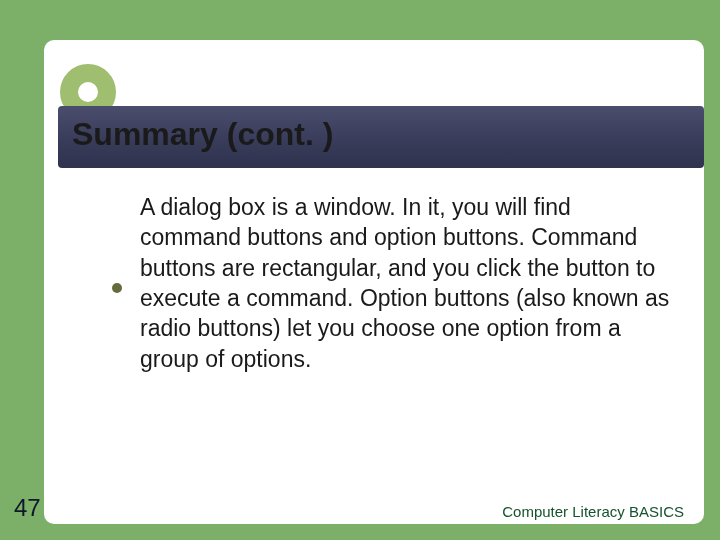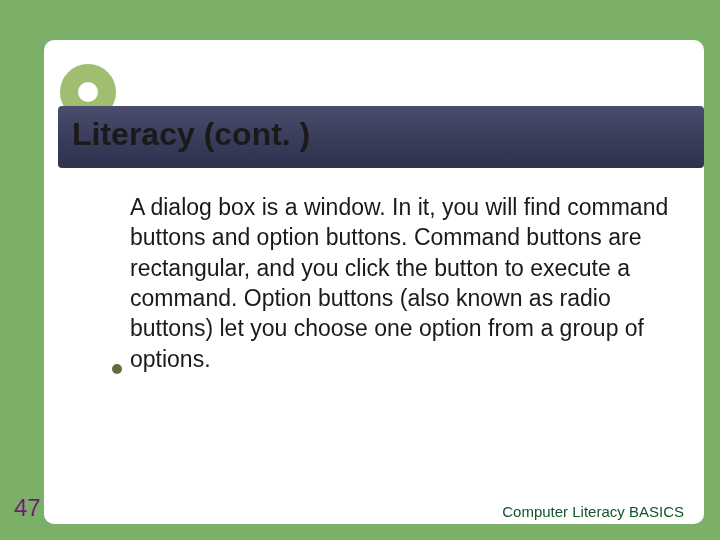--- a/index.html
+++ b/index.html
@@ -52,64 +52,64 @@
       font-family: Arial, Helvetica, sans-serif;
     }
     .body-area {
       position: absolute;
       left: 112px;
       top: 192px;
       width: 560px;
     }
     .bullet-row {
       display: flex;
-      align-items: flex-end;
-      gap: 8px;
+      align-items: center;
+      gap: 18px;
     }
     .bullet-dot {
       width: 10px;
       height: 10px;
       background: #666a3d;
       border-radius: 50%;
       flex-shrink: 0;
       margin-top: 10px;
     }
     .bullet-text {
       font-size: 23px;
       line-height: 1.32;
       color: #1a1a1a;
       font-family: Arial, Helvetica, sans-serif;
     }
     .page-number {
       position: absolute;
       left: 14px;
       bottom: 18px;
       font-size: 24px;
-      color: #701a75;
+      color: #0f172a;
       font-family: Arial, Helvetica, sans-serif;
     }
     .footer-text {
       position: absolute;
       right: 36px;
       bottom: 20px;
       font-size: 15px;
       color: #14532d;
       font-family: Arial, Helvetica, sans-serif;
     }
   </style>
 </head>
 <body>
 
 <div class="slide-card"></div>
 
 <div class="deco-ring"></div>
 
 <div class="title-bar"></div>
 
-<div class="slide-title">Literacy (cont. )</div>
+<div class="slide-title">Summary (cont. )</div>
 
 <div class="body-area">
   <div class="bullet-row">
     <div class="bullet-dot"></div>
     <div class="bullet-text">A dialog box is a window. In it, you will find command buttons and option buttons. Command buttons are rectangular, and you click the button to execute a command. Option buttons (also known as radio buttons) let you choose one option from a group of options.</div>
   </div>
 </div>
 
 <div class="page-number">47</div>
 

